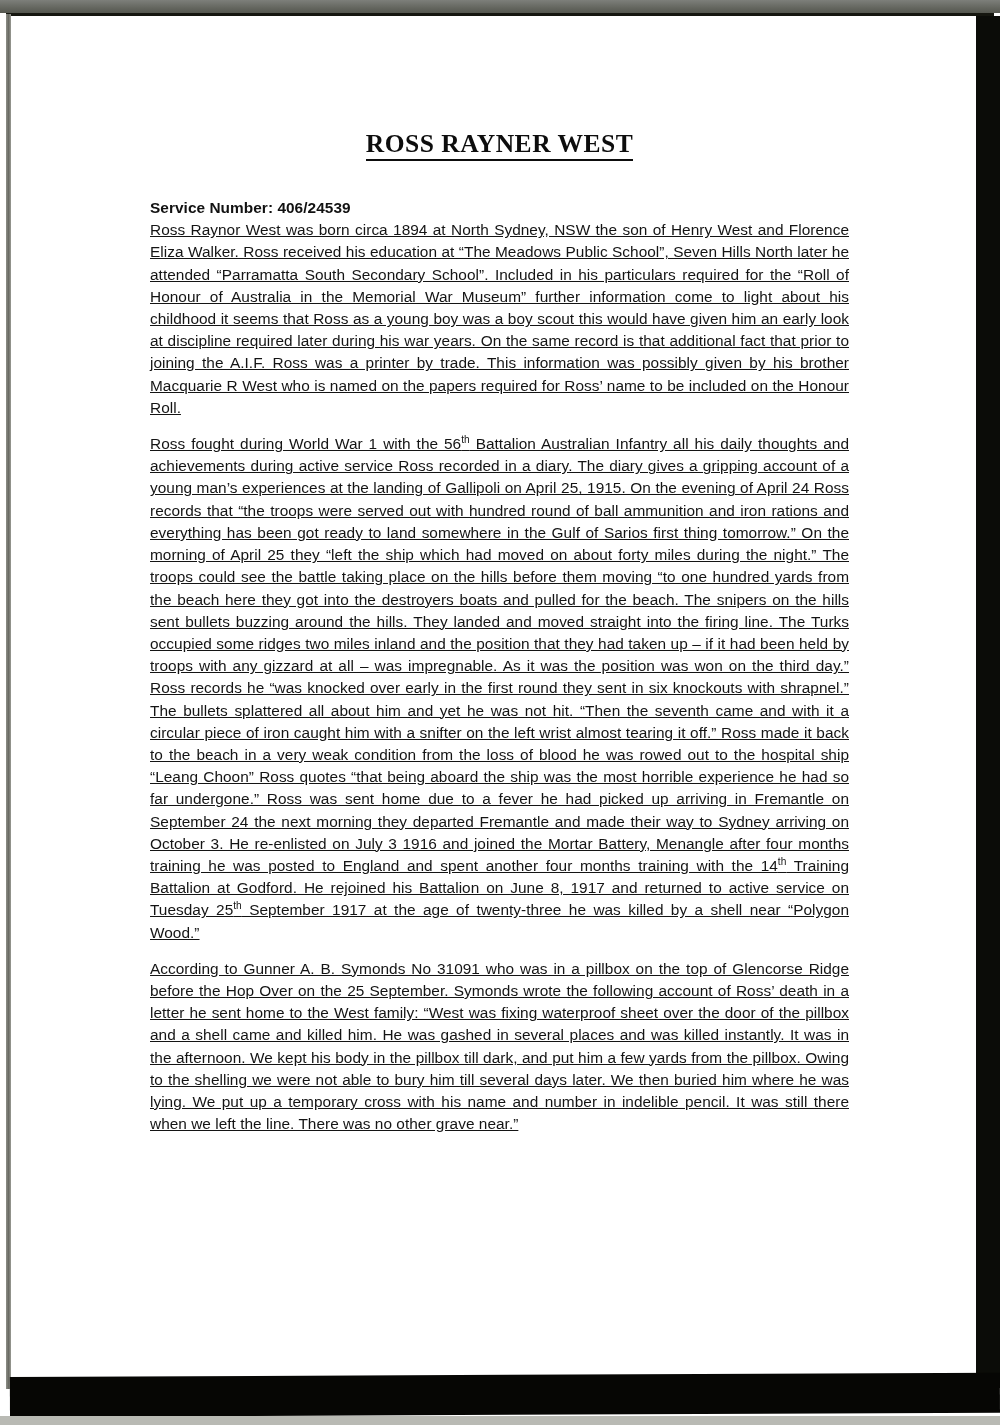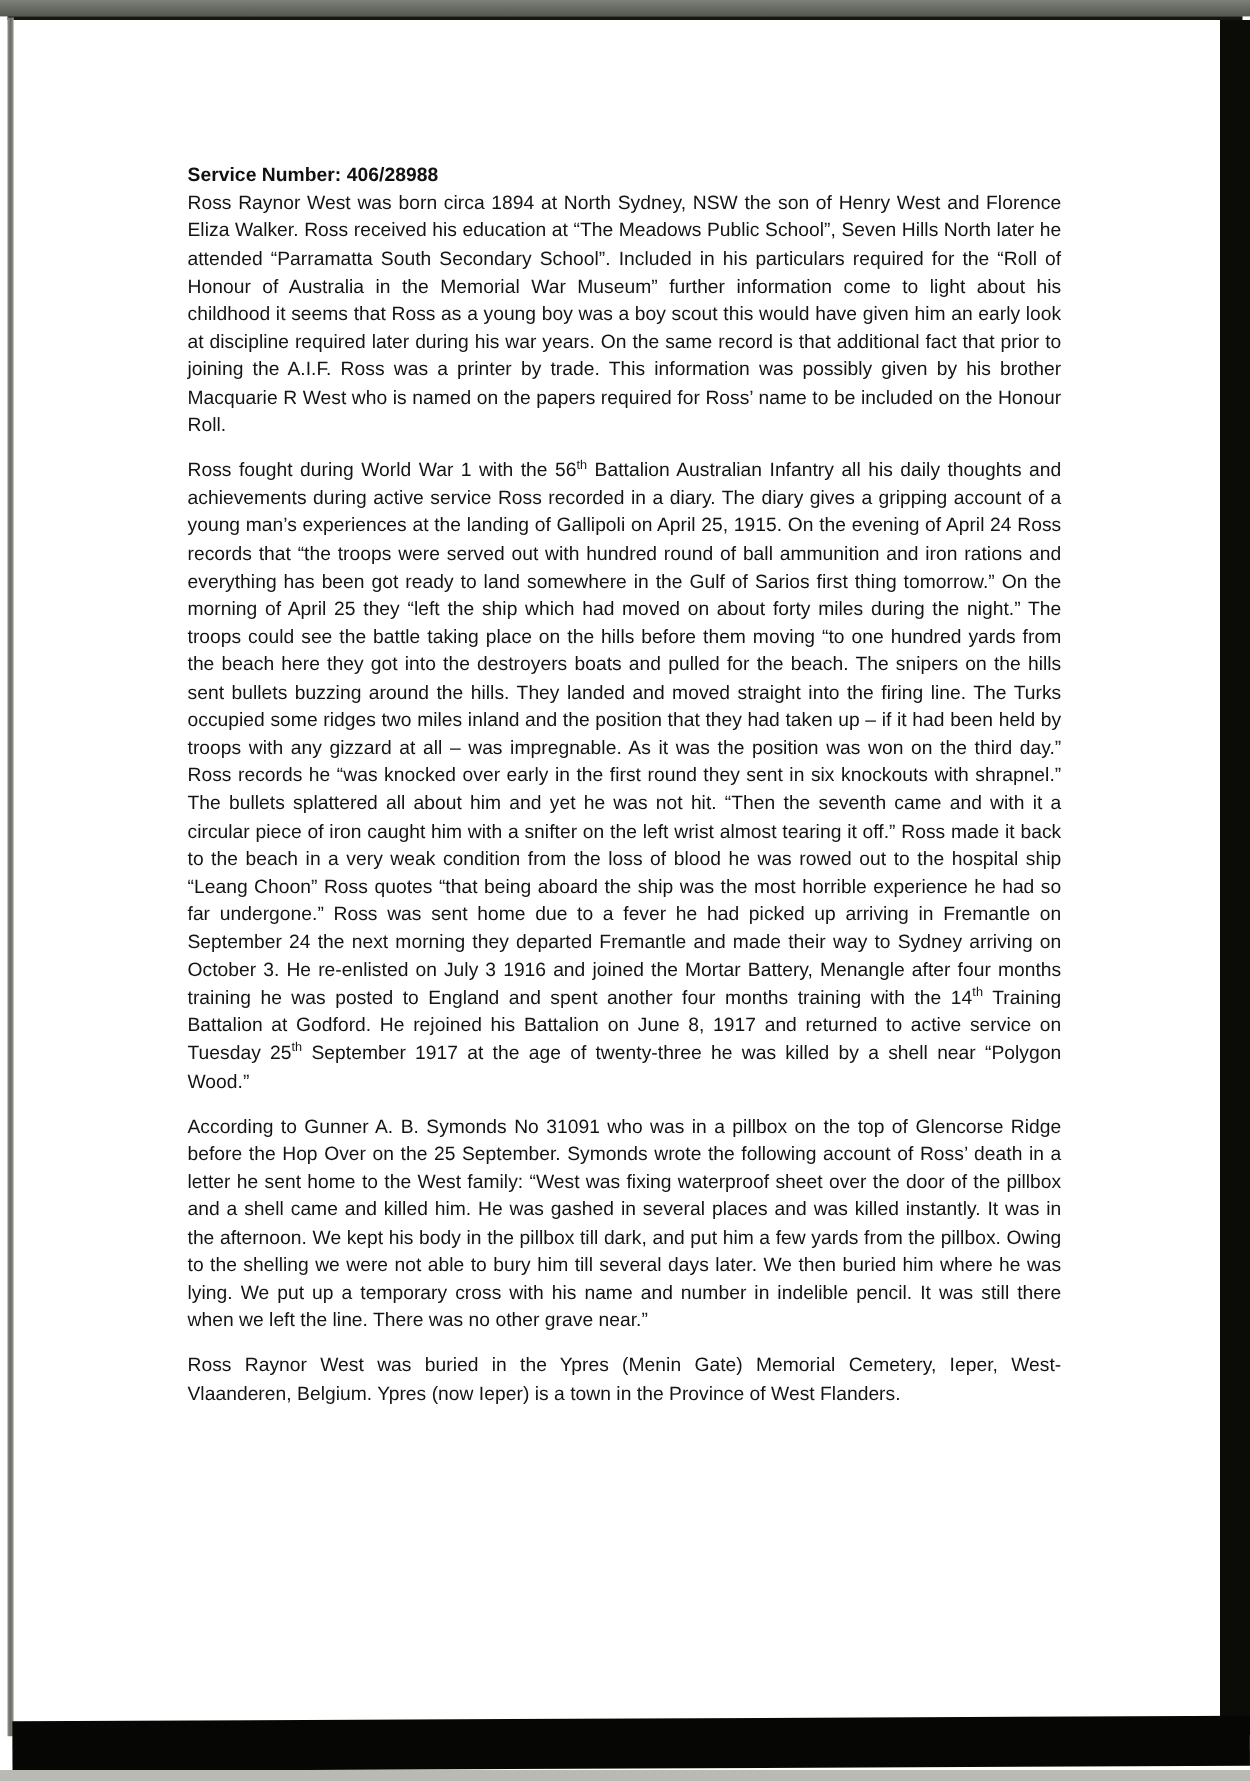--- a/index.html
+++ b/index.html
@@ -112,20 +112,21 @@
   p.body {
     margin: 0;
     font-size: 15.4px;
     line-height: 22.2px;
     color: #141414;
     text-align: justify;
     text-justify: inter-word;
     letter-spacing: 0.03px;
     -webkit-hyphens: none;
     hyphens: none;
+    text-decoration: underline;
   }
 
   p.body + p.body,
   .para-gap {
     margin-top: 14px;
   }
 
   sup {
     font-size: 0.66em;
     vertical-align: super;
@@ -140,32 +141,34 @@
   <div class="scan-top-band"></div>
   <div class="scan-top-rule"></div>
   <div class="scan-left-band"></div>
   <div class="scan-left-smudge"></div>
   <div class="scan-right-band"></div>
 
   <div class="sheet">
 
     <div class="doc">
 
+      <h1 class="doc-title">
+        <span class="title-text">ROSS RAYNER WEST</span>
+      </h1>
 
-      <p class="field-line">Service Number: 406/28988</p>
+      <p class="field-line">Service Number: 406/24539</p>
 
       <p class="body">Ross Raynor West was born circa 1894 at North Sydney, NSW the son of Henry West and Florence Eliza Walker. Ross received his education at “The Meadows Public School”, Seven Hills North later he attended “Parramatta South Secondary School”. Included in his particulars required for the “Roll of Honour of Australia in the Memorial War Museum” further information come to light about his childhood it seems that Ross as a young boy was a boy scout this would have given him an early look at discipline required later during his war years. On the same record is that additional fact that prior to joining the A.I.F. Ross was a printer by trade.  This information was possibly given by his brother Macquarie R West who is named on the papers required for Ross’ name to be included on the Honour Roll.</p>
 
       <p class="body">
         <span>Ross fought during World War 1 with the 56</span><sup>th</sup><span> Battalion Australian Infantry all his daily thoughts and achievements during active service Ross recorded in a diary. The diary gives a gripping account of a young man’s experiences at the landing of Gallipoli on April 25, 1915. On the evening of April 24 Ross records that “the troops were served out with hundred round of ball ammunition and iron rations and everything has been got ready to land somewhere in the Gulf of Sarios first thing tomorrow.” On the morning of April 25 they “left the ship which had moved on about forty miles during the night.” The troops could see the battle taking place on the hills before them moving “to one hundred yards from the beach here they got into the destroyers boats and pulled for the beach. The snipers on the hills sent bullets buzzing around the hills. They landed and moved straight into the firing line. The Turks occupied some ridges two miles inland and the position that they had taken up – if it had been held by troops with any gizzard at all – was impregnable. As it was the position was won on the third day.” Ross records he “was knocked over early in the first round they sent in six knockouts with shrapnel.” The bullets splattered all about him and yet he was not hit. “Then the seventh came and with it a circular piece of iron caught him with a snifter on the left wrist almost tearing it off.” Ross made it back to the beach in a very weak condition from the loss of blood he was rowed out to the hospital ship “Leang Choon” Ross quotes “that being aboard the ship was the most horrible experience he had so far undergone.” Ross was sent home due to a fever he had picked up arriving in Fremantle on September 24 the next morning they departed Fremantle and made their way to Sydney arriving on October 3. He re-enlisted on July 3 1916 and joined the Mortar Battery, Menangle after four months training he was posted to England and spent another four months training with the 14</span><sup>th</sup><span> Training Battalion at Godford. He rejoined his Battalion on June 8, 1917 and returned to active service on Tuesday 25</span><sup>th</sup><span> September 1917 at the age of twenty-three he was killed by a shell near “Polygon Wood.”</span>
       </p>
 
       <p class="body">According to Gunner A. B. Symonds No 31091 who was in a pillbox on the top of Glencorse Ridge before the Hop Over on the 25 September. Symonds wrote the following account of Ross’ death in a letter he sent home to the West family: “West was fixing waterproof sheet over the door of the pillbox and a shell came and killed him. He was gashed in several places and was killed instantly. It was in the afternoon. We kept his body in the pillbox till dark, and put him a few yards from the pillbox. Owing to the shelling we were not able to bury him till several days later. We then buried him where he was lying. We put up a temporary cross with his name and number in indelible pencil. It was still there when we left the line. There was no other grave near.”</p>
 
-      <p class="body">Ross Raynor West was buried in the Ypres (Menin Gate) Memorial Cemetery, Ieper, West-Vlaanderen, Belgium. Ypres (now Ieper) is a town in the Province of West Flanders.</p>
 
     </div>
   </div>
 
   <div class="scan-bottom-band"></div>
   <div class="scan-bottom-strip"></div>
 
 </div>
 
 </body></html>

